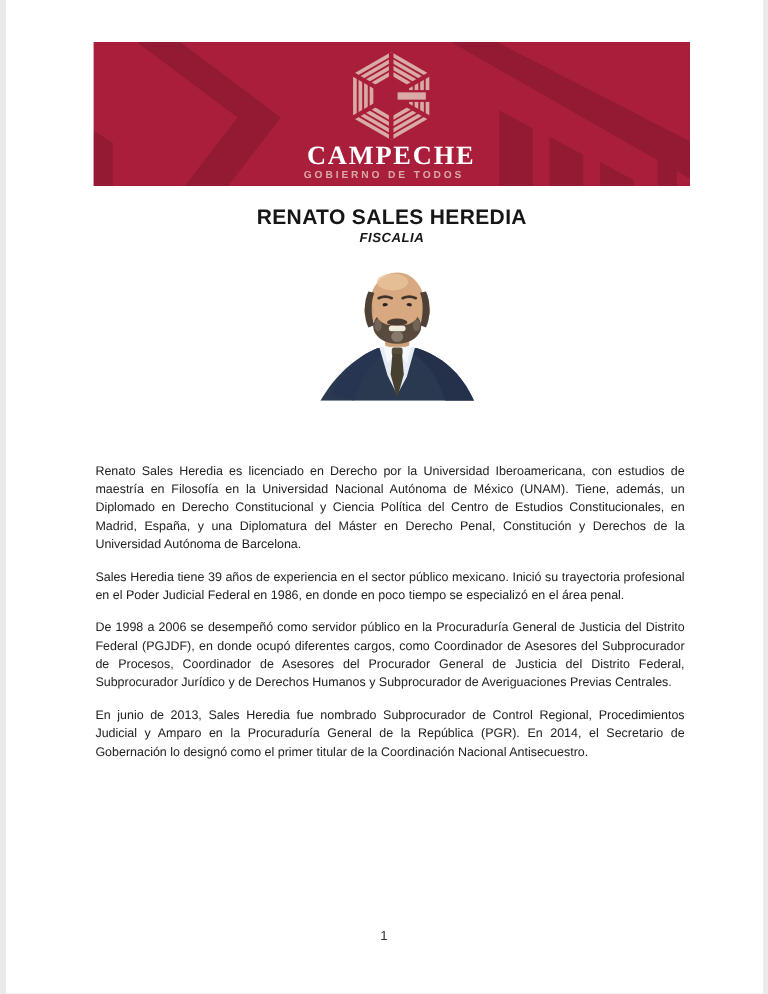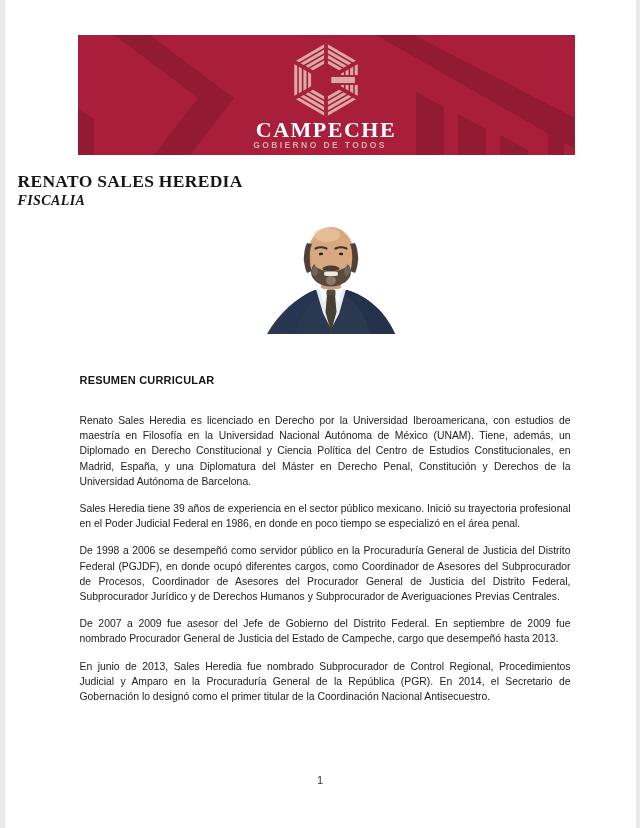--- a/index.html
+++ b/index.html
@@ -30,27 +30,27 @@
     font-weight:700;font-size:22px;letter-spacing:1.5px;
     color:var(--brand-text,#ffffff);
   }
   .tagline{
     position:absolute;left:0;right:12px;top:105px;
     text-align:center;
     font-weight:700;font-size:8.5px;letter-spacing:2.4px;
     color:var(--banner-accent,#d9aba4);
   }
   
-  .titleblock{position:absolute;left:13px;right:0;top:171px;text-align:left;font-family:Liberation Serif, serif;}
+  .titleblock{position:absolute;left:13px;right:0;top:171px;text-align:center;}
   .person-name{
     margin:0;font-size:17.5px;font-weight:700;letter-spacing:.3px;
     color:#161616;
   }
   .person-role{
-    margin:1px 0 0 0;font-size:14px;font-weight:700;font-style:italic;
+    margin:1px 0 0 0;font-size:11px;font-weight:700;font-style:italic;
     letter-spacing:.4px;color:#161616;
   }
   
   .portrait{position:absolute;left:238px;top:216px;width:176px;height:118px;margin:0;}
   .portrait svg{display:block;width:100%;height:100%;}
   
   .content{
     position:absolute;left:75px;top:374px;width:491px;
   }
   .content h2{
@@ -156,25 +156,23 @@
       <ellipse cx="72" cy="55" rx="3" ry="5" fill="#8b7e71" opacity="0.5"></ellipse>
       <ellipse cx="104" cy="55" rx="3" ry="5" fill="#8b7e71" opacity="0.5"></ellipse>
 
       <ellipse cx="88" cy="52.5" rx="8.5" ry="3" fill="#4a3c32"></ellipse>
       <rect x="81" y="55.5" width="14" height="4.5" rx="2.2" fill="#efe9df"></rect>
       <ellipse cx="88" cy="64.5" rx="5" ry="4.5" fill="#8f8276" opacity="0.85"></ellipse>
     </svg>
   </figure>
 
   <main class="content">
-    <h2>RESUMEN CURRICULAR</h2>
     <p>Renato Sales Heredia es licenciado en Derecho por la Universidad Iberoamericana, con estudios de maestría en Filosofía en la Universidad Nacional Autónoma de México (UNAM). Tiene, además, un Diplomado en Derecho Constitucional y Ciencia Política del Centro de Estudios Constitucionales, en Madrid, España, y una Diplomatura del Máster en Derecho Penal, Constitución y Derechos de la Universidad Autónoma de Barcelona.</p>
     <p>Sales Heredia tiene 39 años de experiencia en el sector público mexicano. Inició su trayectoria profesional en el Poder Judicial Federal en 1986, en donde en poco tiempo se especializó en el área penal.</p>
     <p>De 1998 a 2006 se desempeñó como servidor público en la Procuraduría General de Justicia del Distrito Federal (PGJDF), en donde ocupó diferentes cargos, como Coordinador de Asesores del Subprocurador de Procesos, Coordinador de Asesores del Procurador General de Justicia del Distrito Federal, Subprocurador Jurídico y de Derechos Humanos y Subprocurador de Averiguaciones Previas Centrales.</p>
-    <p>De 2007 a 2009 fue asesor del Jefe de Gobierno del Distrito Federal. En septiembre de 2009 fue nombrado Procurador General de Justicia del Estado de Campeche, cargo que desempeñó hasta 2013.</p>
     <p>En junio de 2013, Sales Heredia fue nombrado Subprocurador de Control Regional, Procedimientos Judicial y Amparo en la Procuraduría General de la República (PGR). En 2014, el Secretario de Gobernación lo designó como el primer titular de la Coordinación Nacional Antisecuestro.</p>
   </main>
 
   <footer class="pagefoot">
     <span>1</span>
   </footer>
 
 </div>
 
 </body></html>

